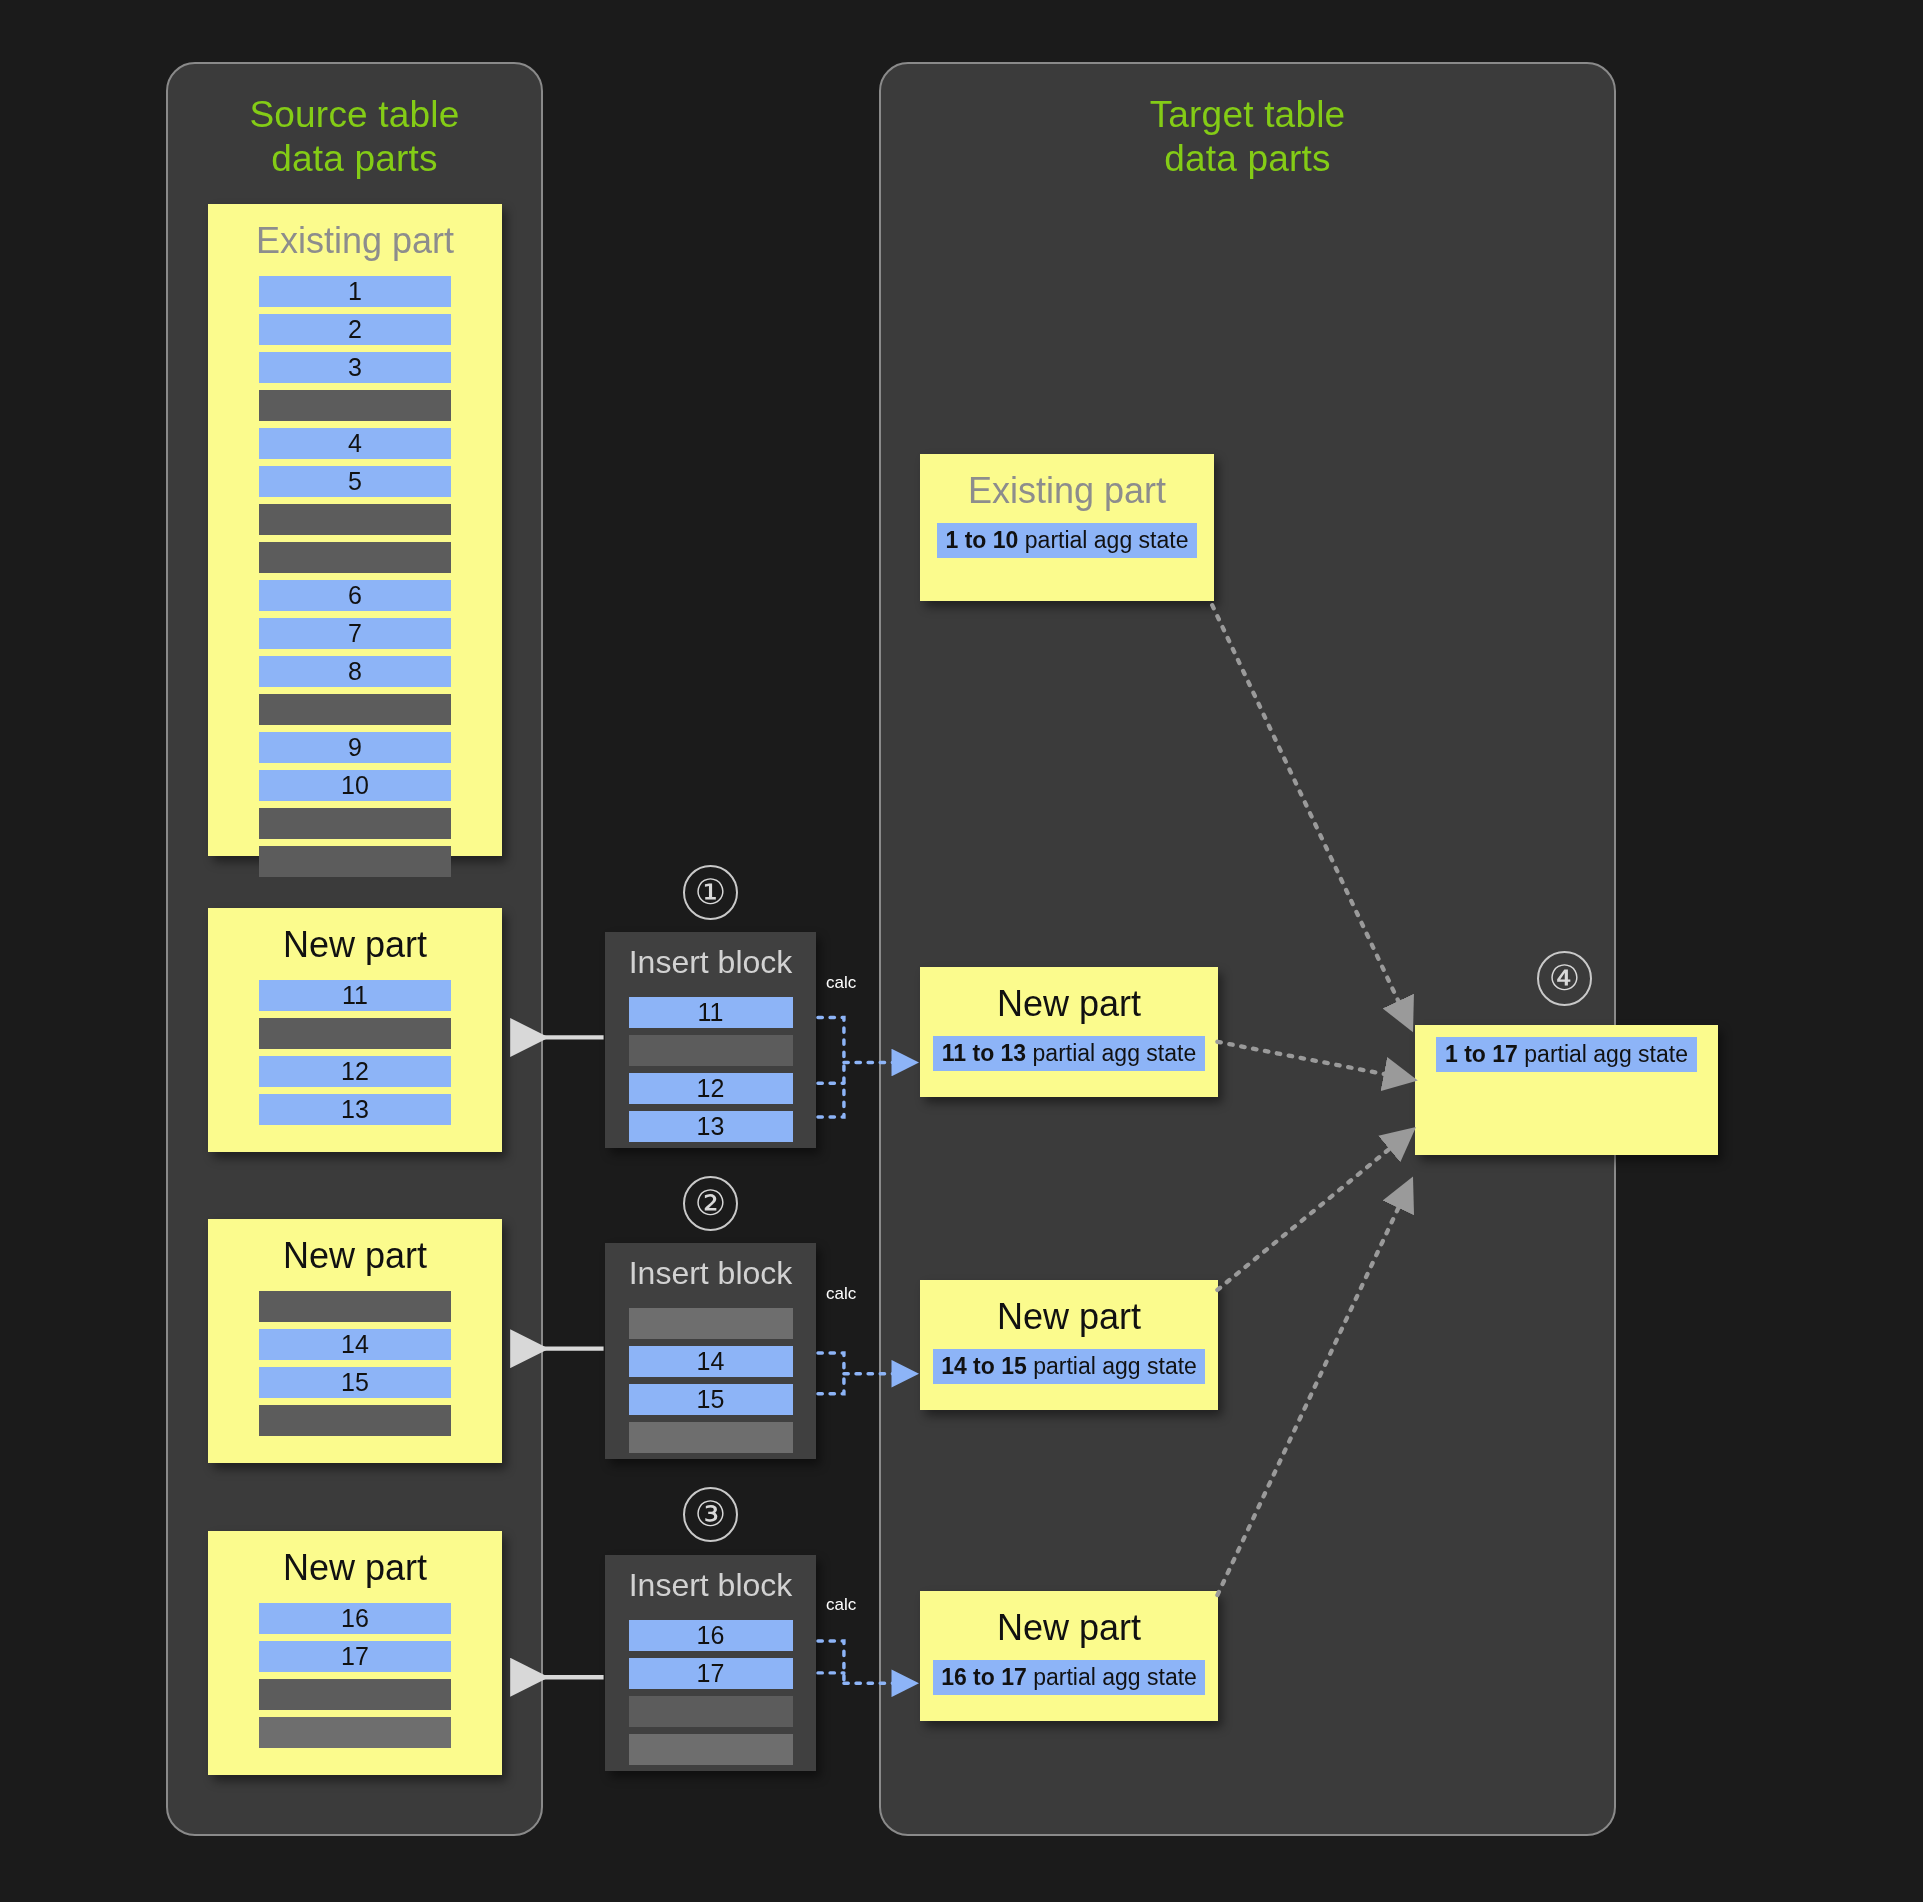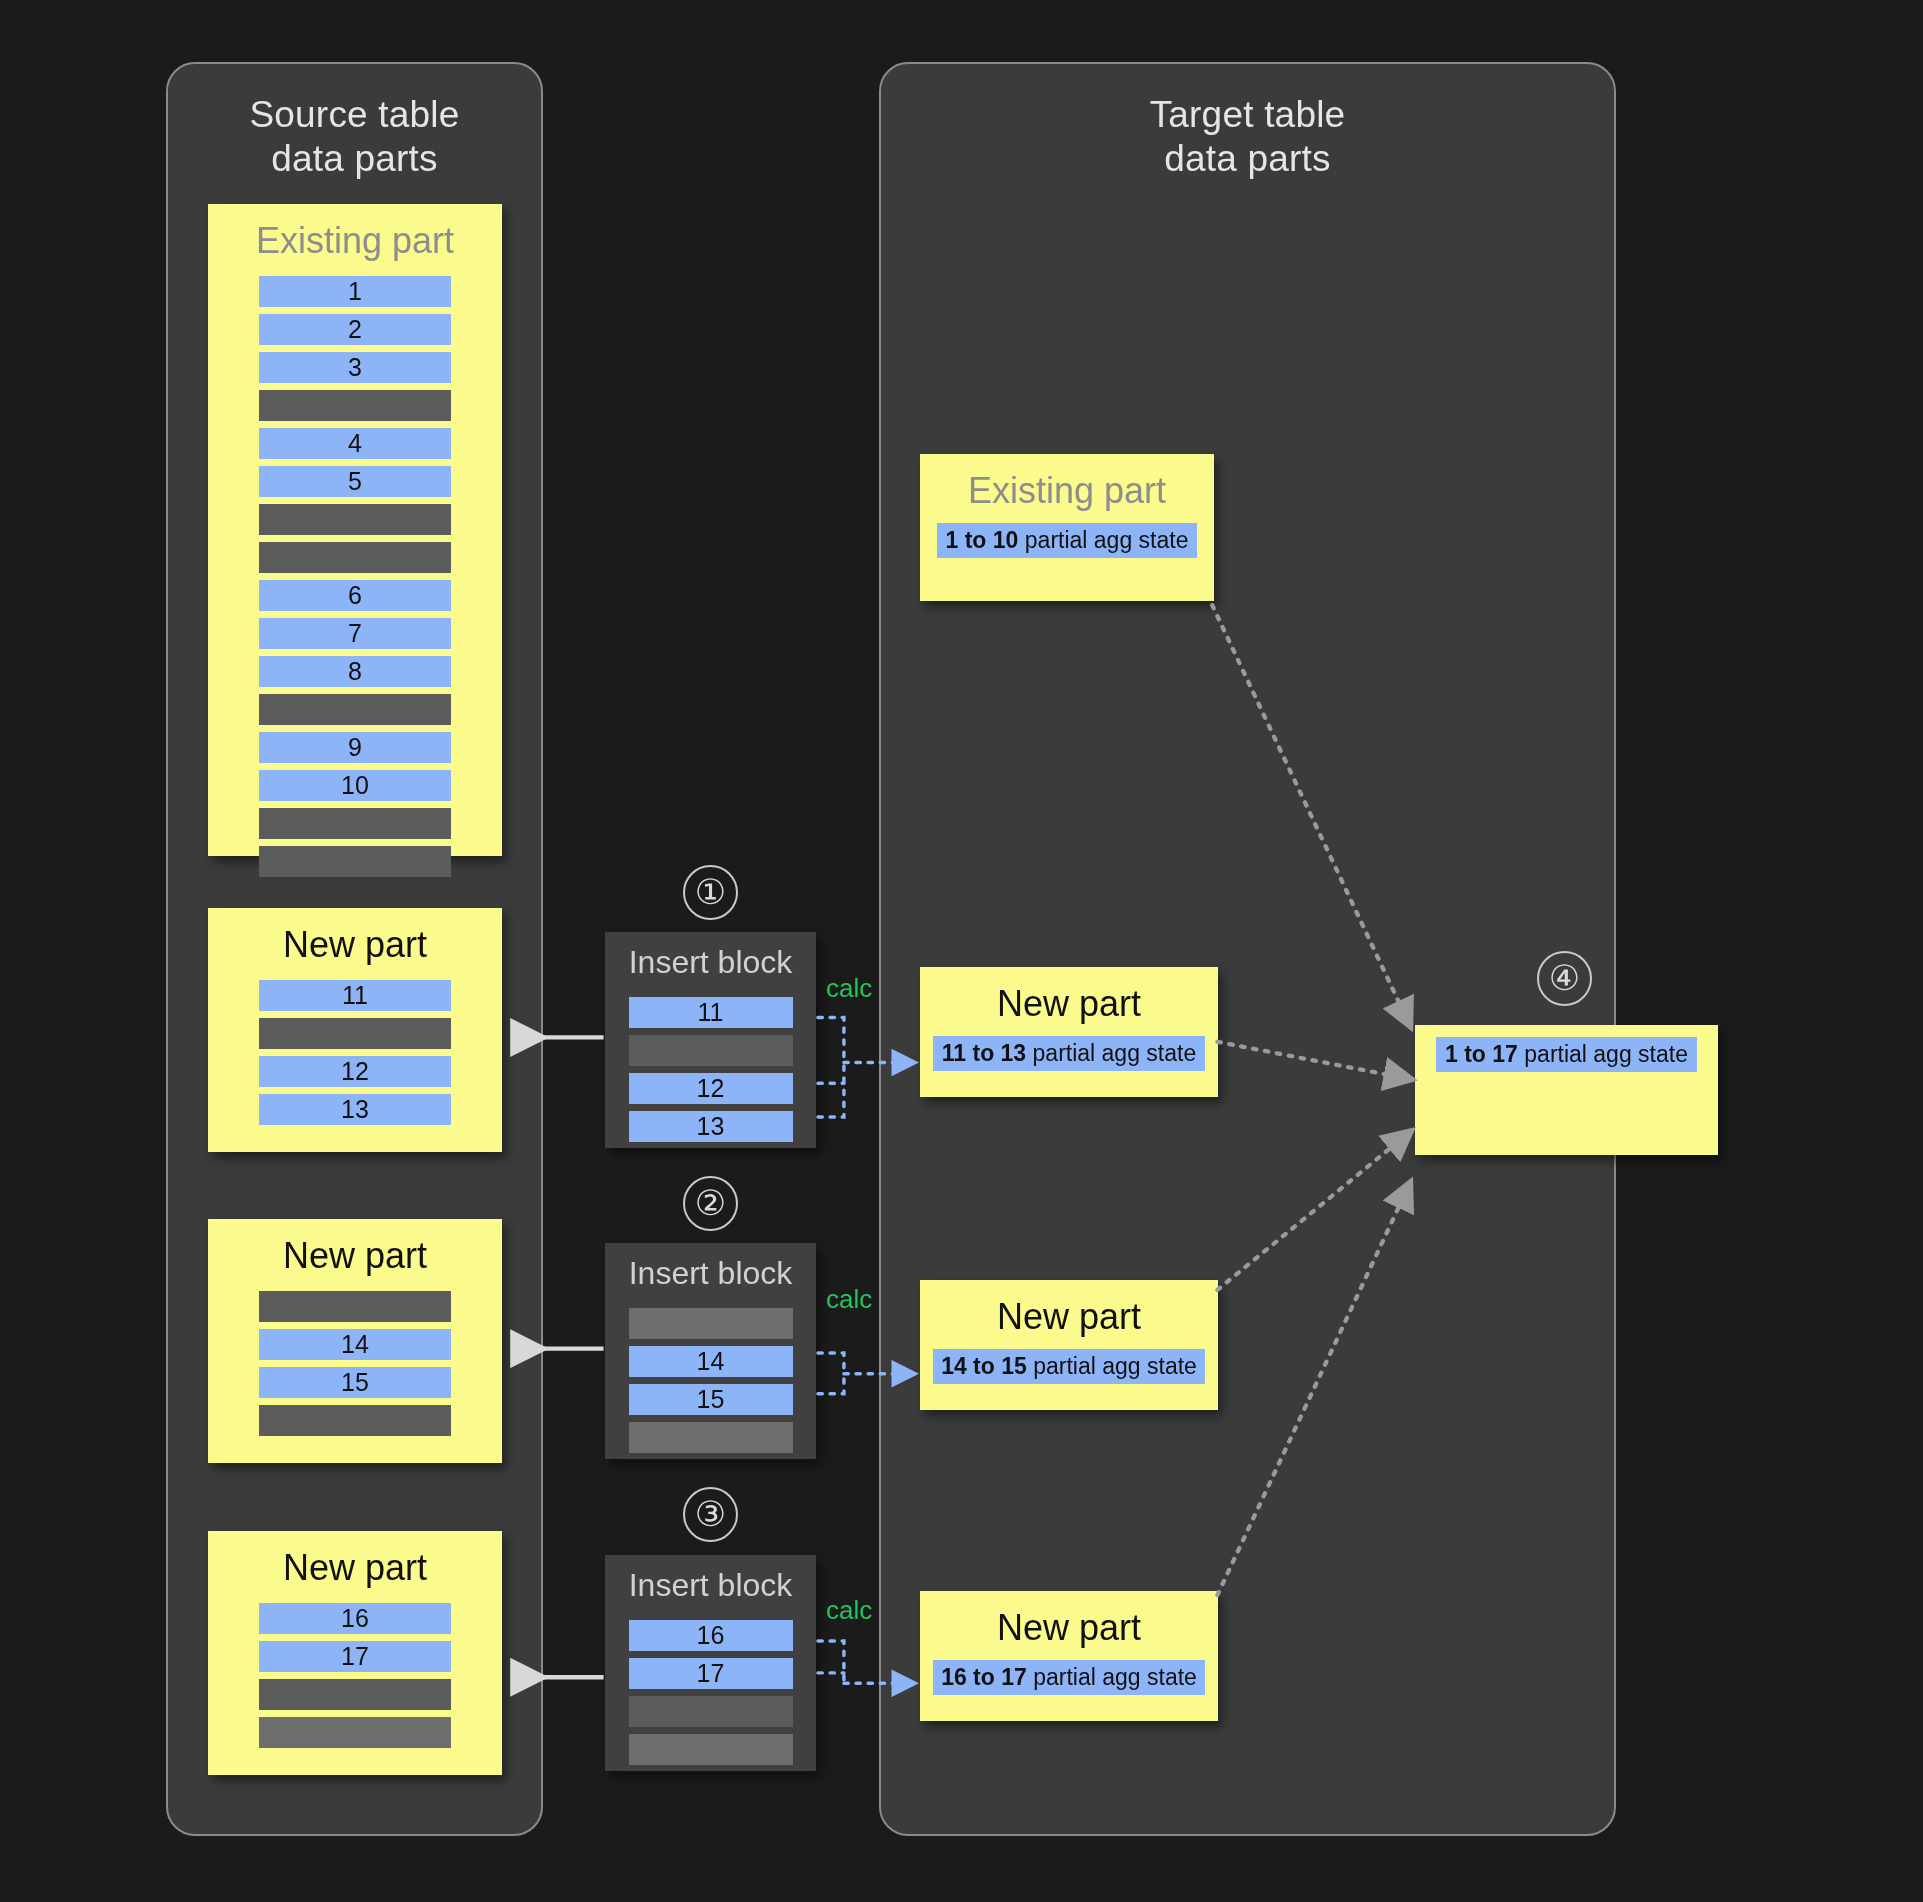--- a/index.html
+++ b/index.html
@@ -27,21 +27,21 @@
     box-sizing: border-box;
   }
   #source-panel { left: 166px;  top: 62px;  width: 377px;  height: 1774px; }
   #target-panel { left: 879px; top: 62px;  width: 737px; height: 1774px; }
 
   .panel-title {
     position: absolute;
     left: 0; right: 0;
     top: 29px;
     text-align: center;
-    color: #e5e5e5;
+    color: #84cc16;
     font-size: 37px;
     line-height: 1.18;
     white-space: pre-line;
     letter-spacing: 0.2px;
   }
 
   
   .part {
     position: absolute;
     background: #fbfb8d;
@@ -109,22 +109,22 @@
     margin: 12px auto 0 auto;
     padding: 0 8.6px;
     display: block;
     width: fit-content;
     white-space: nowrap;
   }
   .agg b { font-weight: bold; }
 
   .calc-label {
     position: absolute;
-    color: #22c55e;
-    font-size: 26px;
+    color: #ffffff;
+    font-size: 17px;
   }
 
   svg.overlay {
     position: absolute;
     left: 0; top: 0;
     width: 1923px; height: 1902px;
     pointer-events: none;
   }
 </style>
 </head>

